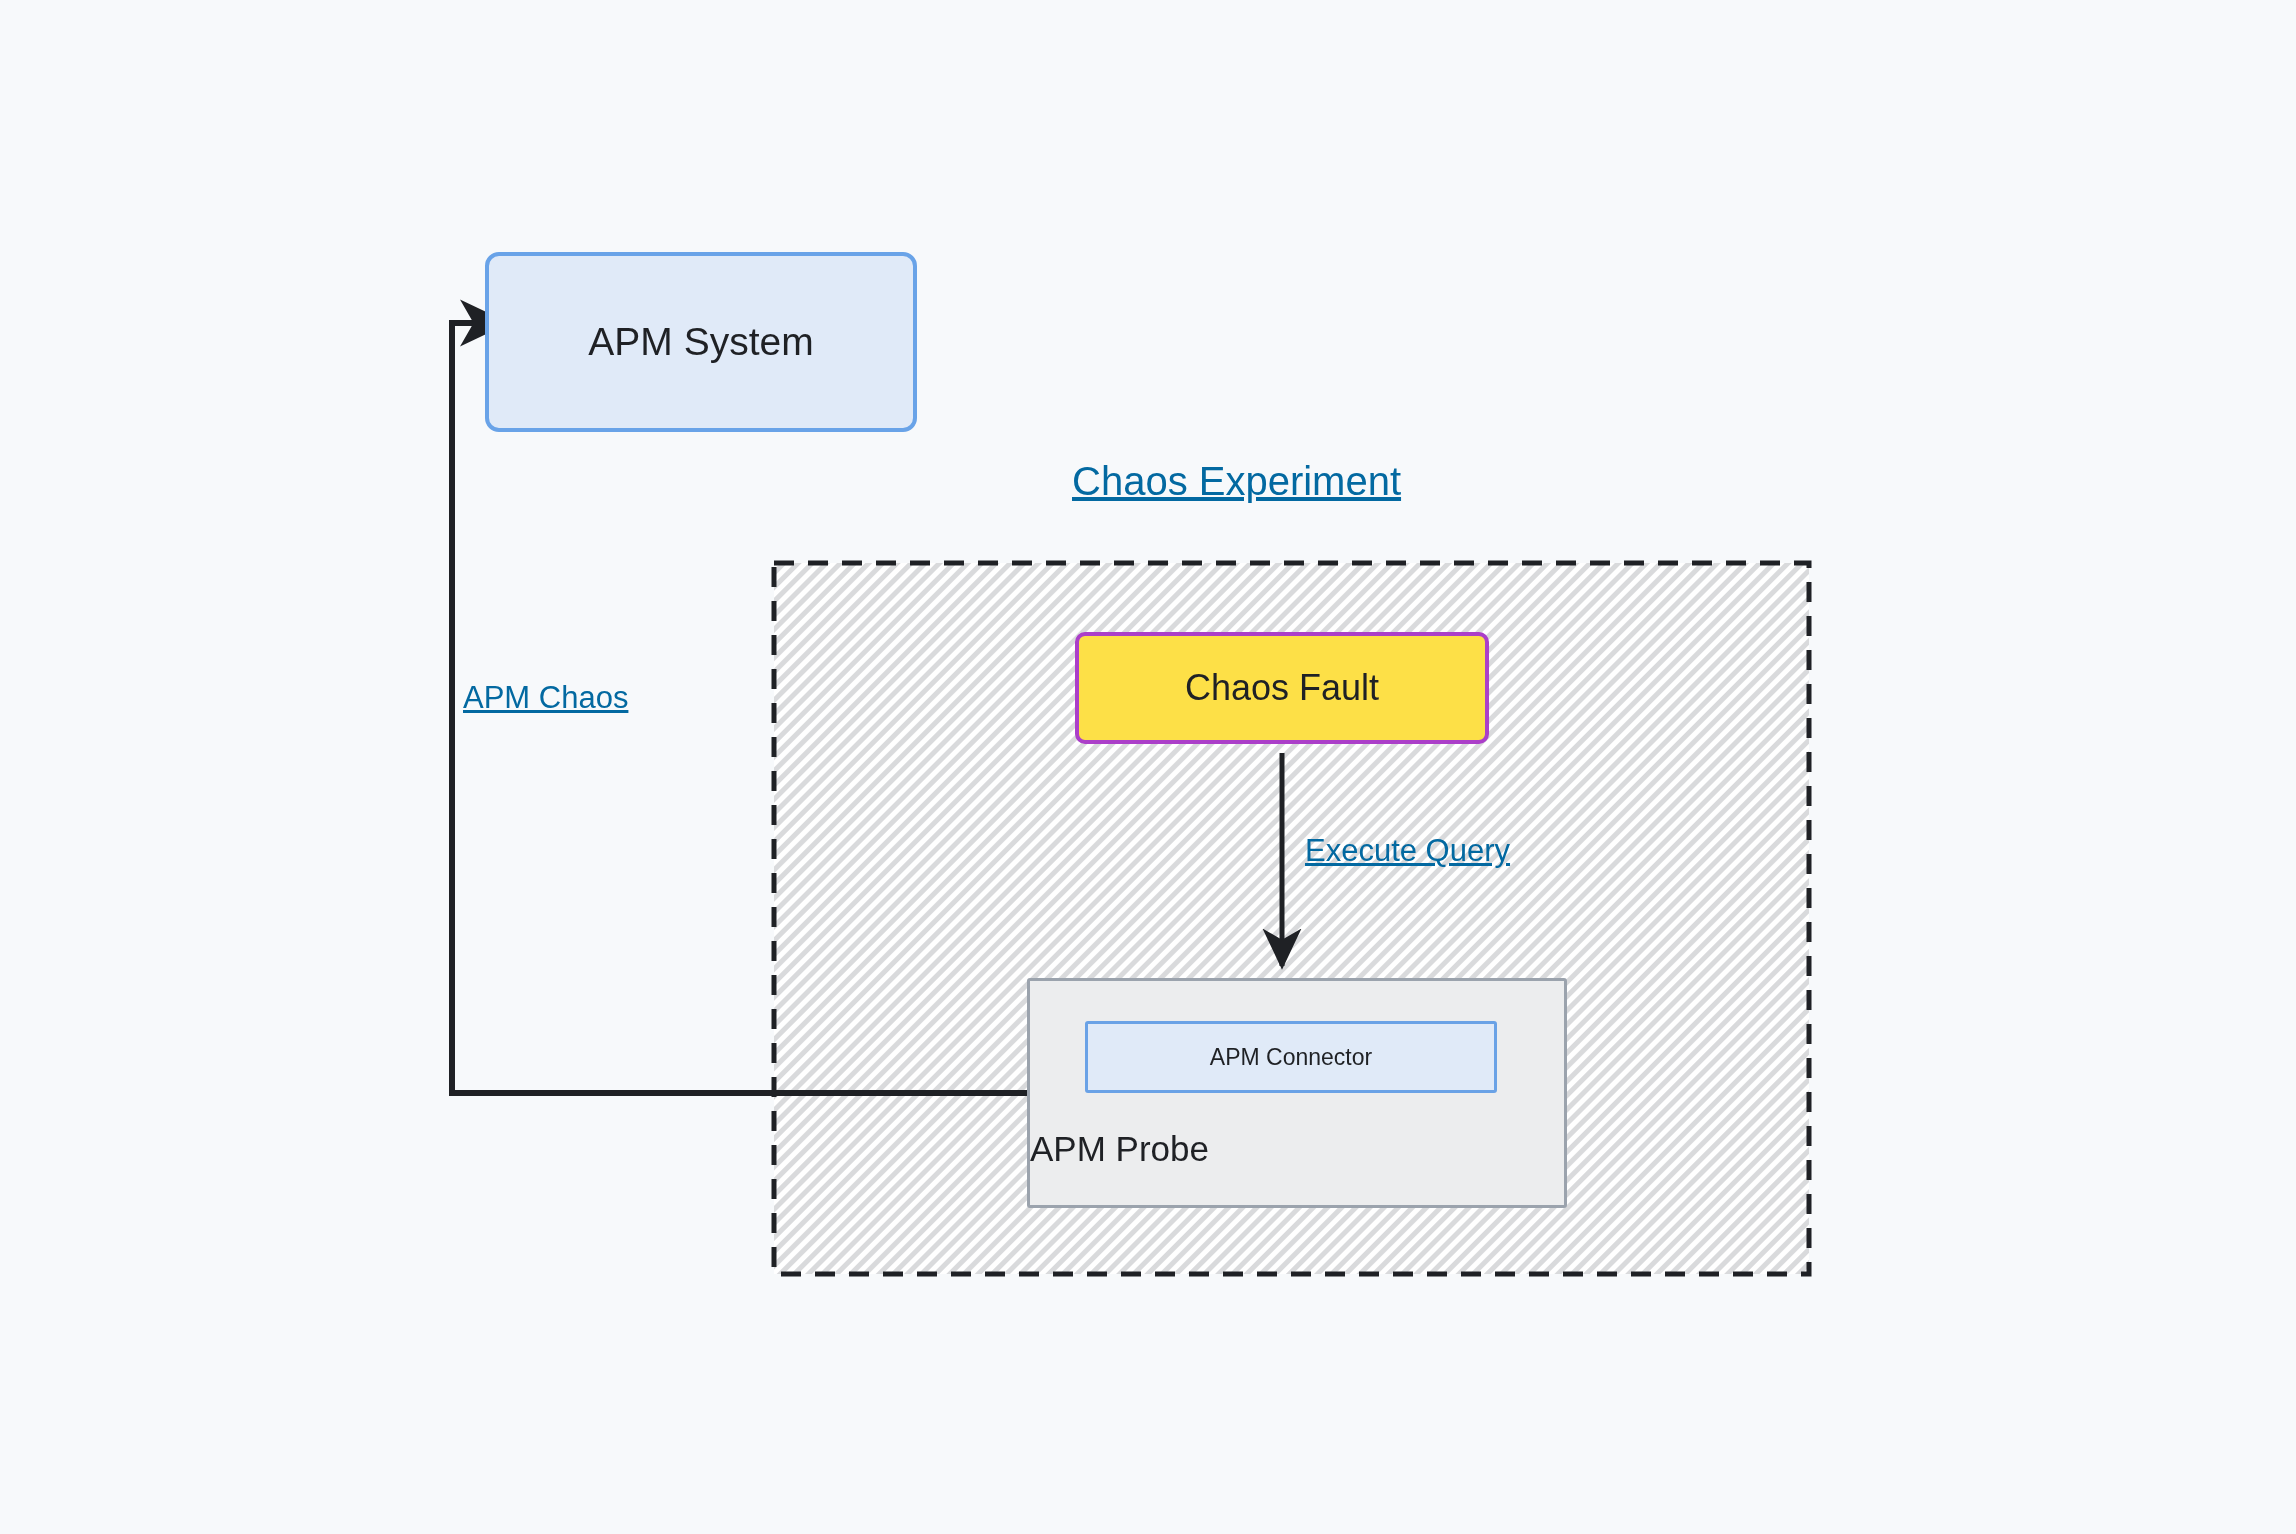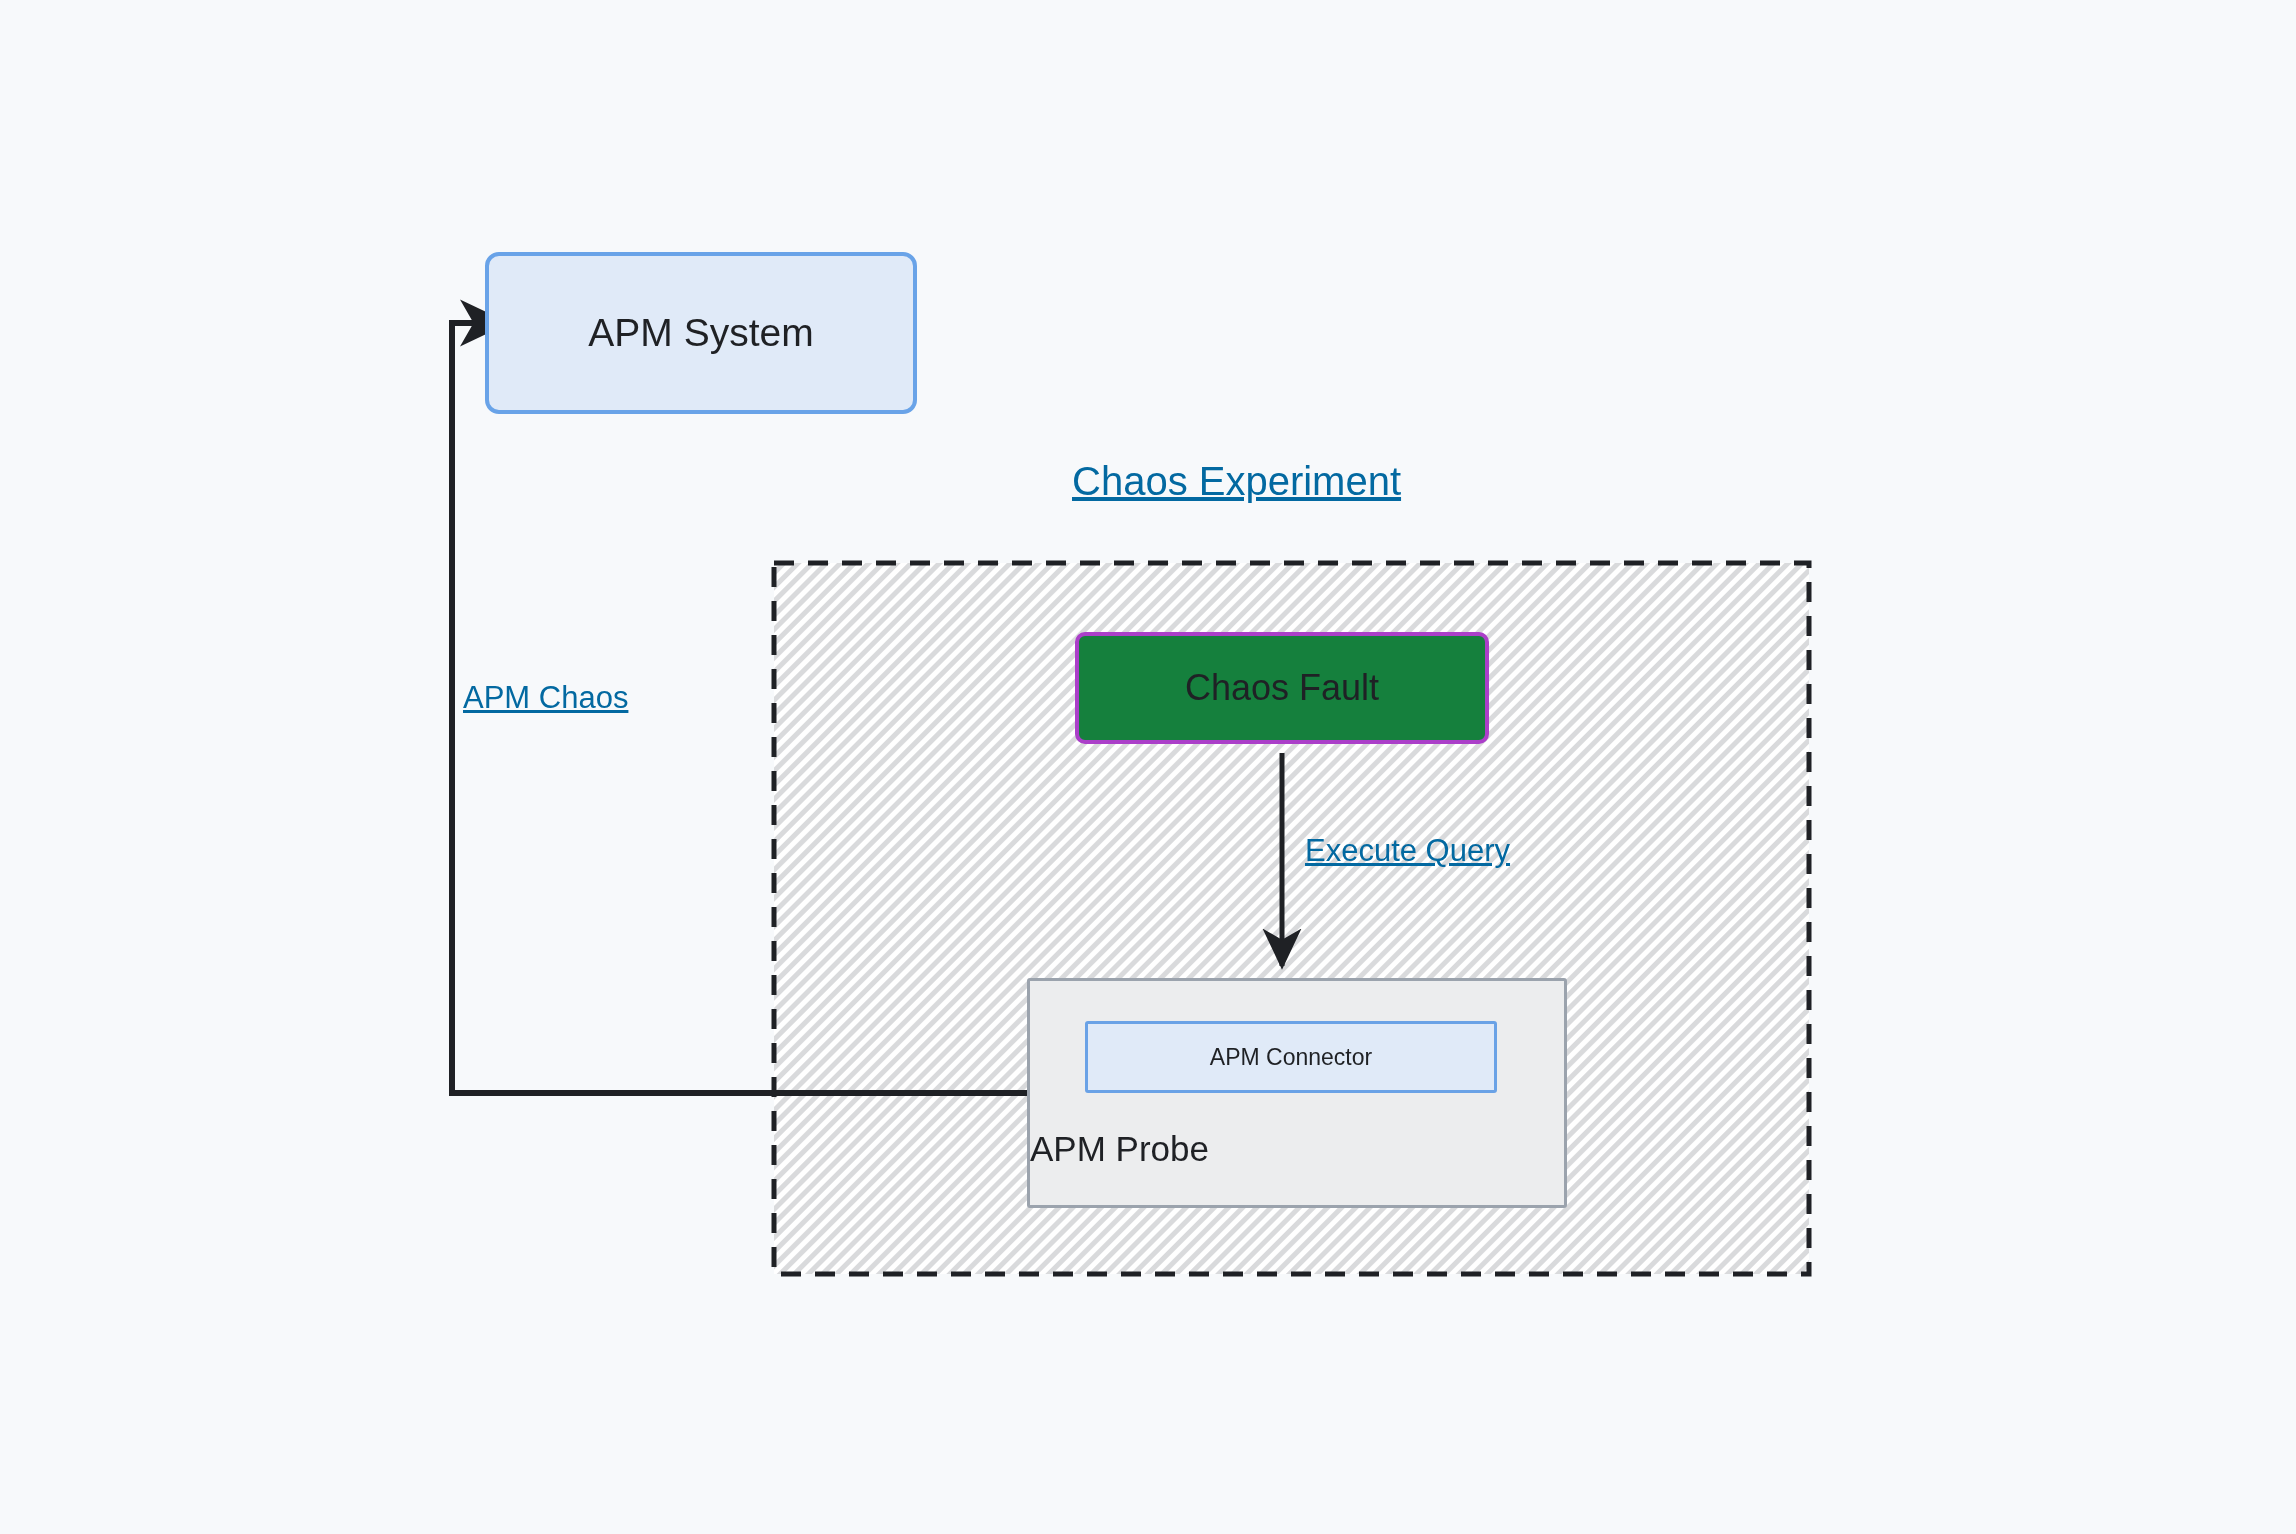--- a/index.html
+++ b/index.html
@@ -39,34 +39,34 @@
     display: flex;
     align-items: center;
     justify-content: center;
     text-align: center;
   }
 
   .node-apm-system {
     left: 485px;
     top: 252px;
     width: 432px;
-    height: 162px;
+    height: 180px;
     background: #e0eaf8;
     border: 4px solid #69a3e8;
     border-radius: 14px;
     font-size: 39px;
     color: #1f2125;
   }
 
   .node-chaos-fault {
     left: 1075px;
     top: 632px;
     width: 414px;
     height: 112px;
-    background: #15803d;
+    background: #fde047;
     border: 4px solid #ab3fc9;
     border-radius: 10px;
     font-size: 36px;
     color: #1f2125;
   }
 
   .node-apm-probe {
     left: 1027px;
     top: 978px;
     width: 540px;

